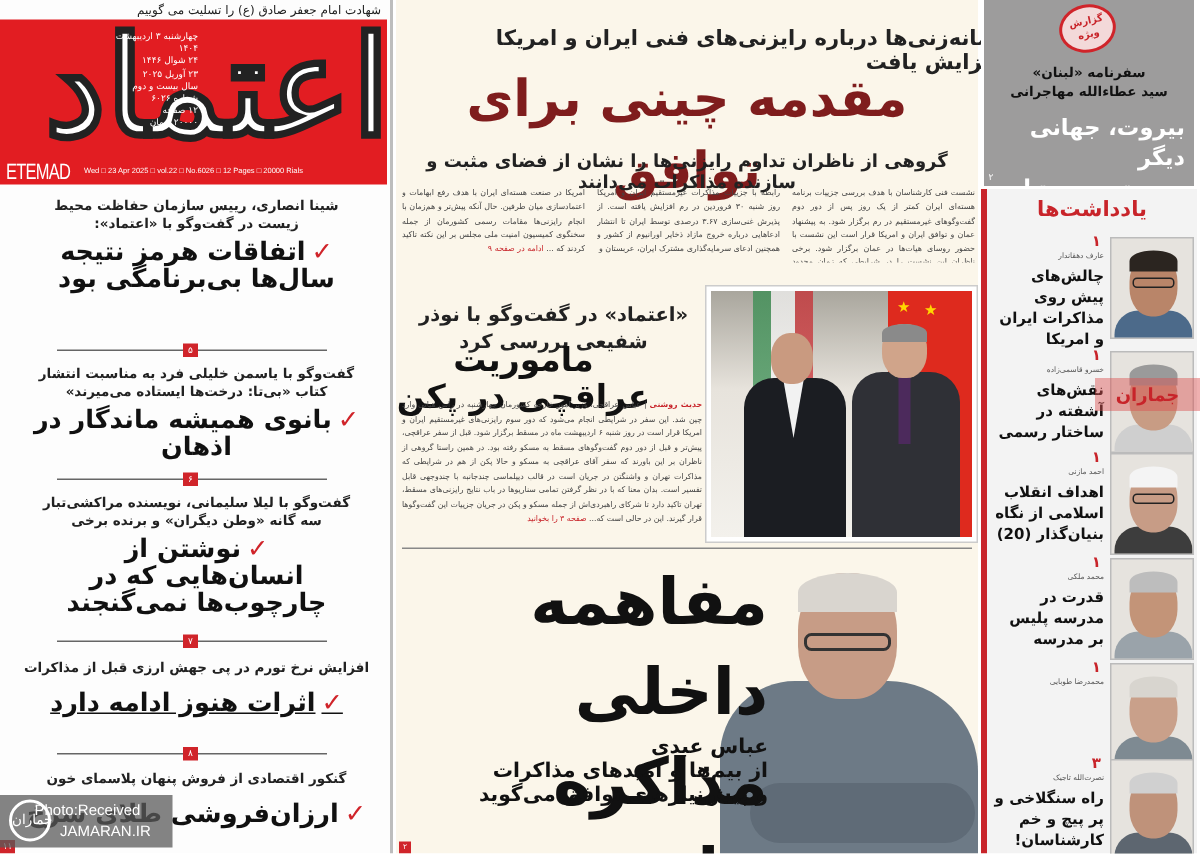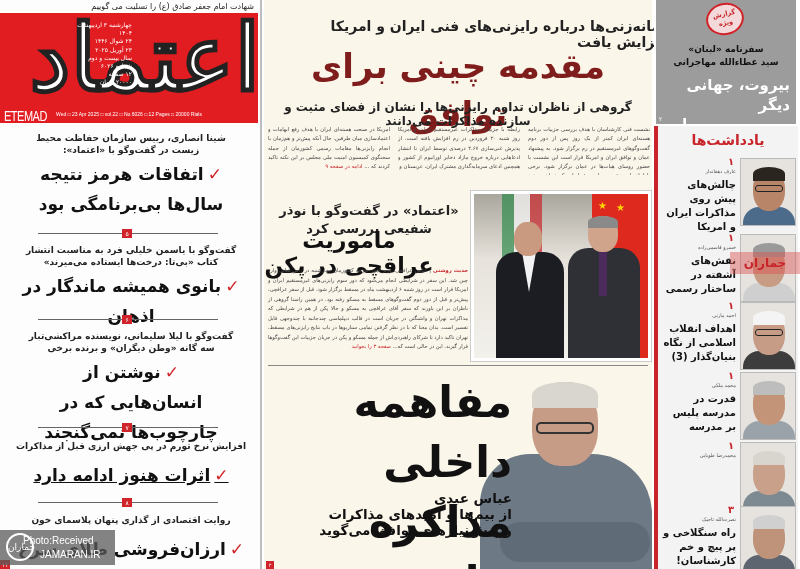--- a/index.html
+++ b/index.html
@@ -10,21 +10,21 @@
   .left-col { position: absolute; left: 0; top: 0; width: 262px; height: 569px; background: #fdfdfd; border-right: 2px solid #bdbdbd; }
   .top-quote { position: absolute; left: 0; top: 2px; width: 262px; height: 10px; font-size: 8px; text-align: right; padding-right: 8px; direction: rtl; color: #222; }
   .masthead { position: absolute; left: 0; top: 13px; width: 258px; height: 110px; background: #e21d22; overflow: hidden; }
   .logo-word { position: absolute; left: 40px; top: -10px; width: 220px; height: 110px; font-family: "DejaVu Serif", serif; font-weight: bold; font-size: 92px; color: #fff; direction: rtl; -webkit-text-stroke: 2px #222; letter-spacing: -4px; line-height: 110px; text-align: right; }
   .masthead-dates { position: absolute; left: 70px; top: 8px; width: 62px; font-size: 6px; line-height: 8.2px; color: #fff; direction: rtl; text-align: right; }
   .etemad-latin { position: absolute; left: 4px; top: 94px; font-family: "Liberation Sans", sans-serif; font-size: 11px; color: #fff; letter-spacing: -0.5px; font-weight: normal; transform: scaleY(1.35); transform-origin: left top; }
   .issue-info { position: absolute; left: 56px; top: 98px; font-size: 5px; color: #fff; font-family: "Liberation Sans", sans-serif; }
 
   .story { position: absolute; left: 0; width: 262px; text-align: center; direction: rtl; }
   .kicker { font-size: 9px; font-weight: bold; color: #222; line-height: 12px; }
-  .headline-l { font-size: 17px; font-weight: bold; color: #111; line-height: 30px; margin-top: 3px; }
+  .headline-l { font-size: 17px; font-weight: bold; color: #111; line-height: 18px; margin-top: 3px; }
   .check { color: #d0242a; font-weight: normal; margin-left: 4px; font-family: "DejaVu Sans", sans-serif; }
   .divider { position: absolute; left: 38px; width: 180px; height: 1px; background: #666; }
   .page-num { position: absolute; left: 122px; width: 10px; height: 9px; background: #d0242a; color: #fff; font-size: 6px; text-align: center; line-height: 9px; }
 
   .watermark { position: absolute; left: 0; top: 530px; width: 115px; height: 35px; background: rgba(90,90,90,0.75); }
   .wm-logo { position: absolute; left: 6px; top: 3px; width: 28px; height: 28px; border-radius: 50%; border: 2px solid #fff; color: #fff; font-size: 9px; text-align: center; line-height: 24px; }
   .wm-text1 { position: absolute; left: 23px; top: 5px; font-family: "Liberation Sans", sans-serif; color: #fff; font-size: 10px; }
   .wm-text2 { position: absolute; left: 40px; top: 19px; font-family: "Liberation Sans", sans-serif; color: #fff; font-size: 10px; }
 
   
@@ -133,21 +133,21 @@
     <div class="page-num" style="top:423px;">۷</div>
 
     <div class="story" style="top:440px;">
       <div class="kicker">افزایش نرخ تورم در پی جهش ارزی قبل از مذاکرات</div>
       <div class="headline-l" style="margin-top:8px;text-decoration:underline;"><span class="check">✓</span><span>اثرات هنوز ادامه دارد</span></div>
     </div>
     <div class="divider" style="top:502px;"></div>
     <div class="page-num" style="top:498px;">۸</div>
 
     <div class="story" style="top:514px;">
-      <div class="kicker">روایت اقتصادی از گذاری پنهان پلاسمای خون</div>
+      <div class="kicker">گنکور اقتصادی از فروش پنهان پلاسمای خون</div>
       <div class="headline-l" style="margin-top:8px;"><span class="check">✓</span><span>ارزان‌فروشی طلای سرخ</span></div>
     </div>
     <div class="page-num" style="top:560px; left:0;">۱۱</div>
 
     <div class="watermark">
       <div class="wm-logo">جماران</div>
       <div class="wm-text1">Photo:Received</div>
       <div class="wm-text2">JAMARAN.IR</div>
     </div>
   </div>
@@ -242,21 +242,21 @@
           <div class="note-title">نقش‌های آشفته در ساختار رسمی</div>
           <div class="note-photo">
             <div class="np-body" style="background:#cfcfcf"></div>
             <div class="np-head" style="background:#c89c84"></div>
             <div class="np-hair" style="background:#9a9a9a"></div>
           </div>
         </div>
         <div class="note" style="top: 300px;">
           <div class="note-num">۱</div>
           <div class="note-author">احمد مازنی</div>
-          <div class="note-title">اهداف انقلاب اسلامی از نگاه بنیان‌گذار (3)</div>
+          <div class="note-title">اهداف انقلاب اسلامی از نگاه بنیان‌گذار (20)</div>
           <div class="note-photo">
             <div class="np-body" style="background:#3d3d3d"></div>
             <div class="np-head" style="background:#c79c86"></div>
             <div class="np-hair" style="background:#f4f4f4"></div>
             <div class="np-glasses"></div>
           </div>
         </div>
         <div class="note" style="top: 370px;">
           <div class="note-num">۱</div>
           <div class="note-author">محمد ملکی</div>

